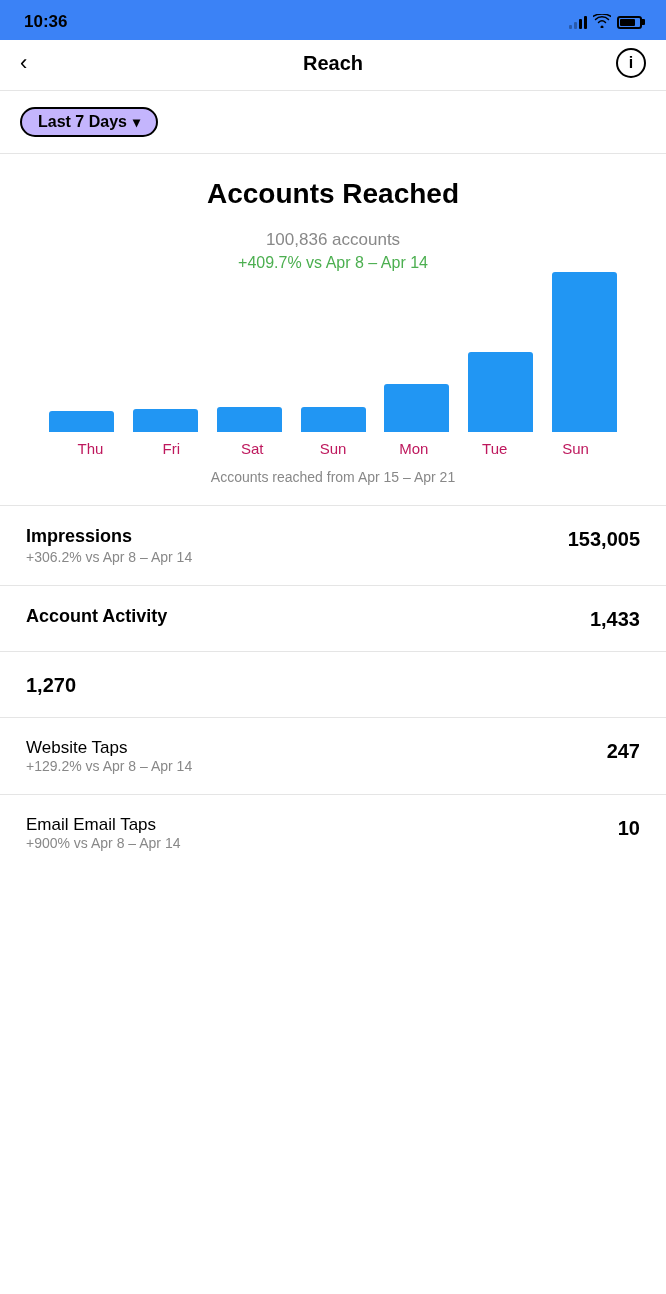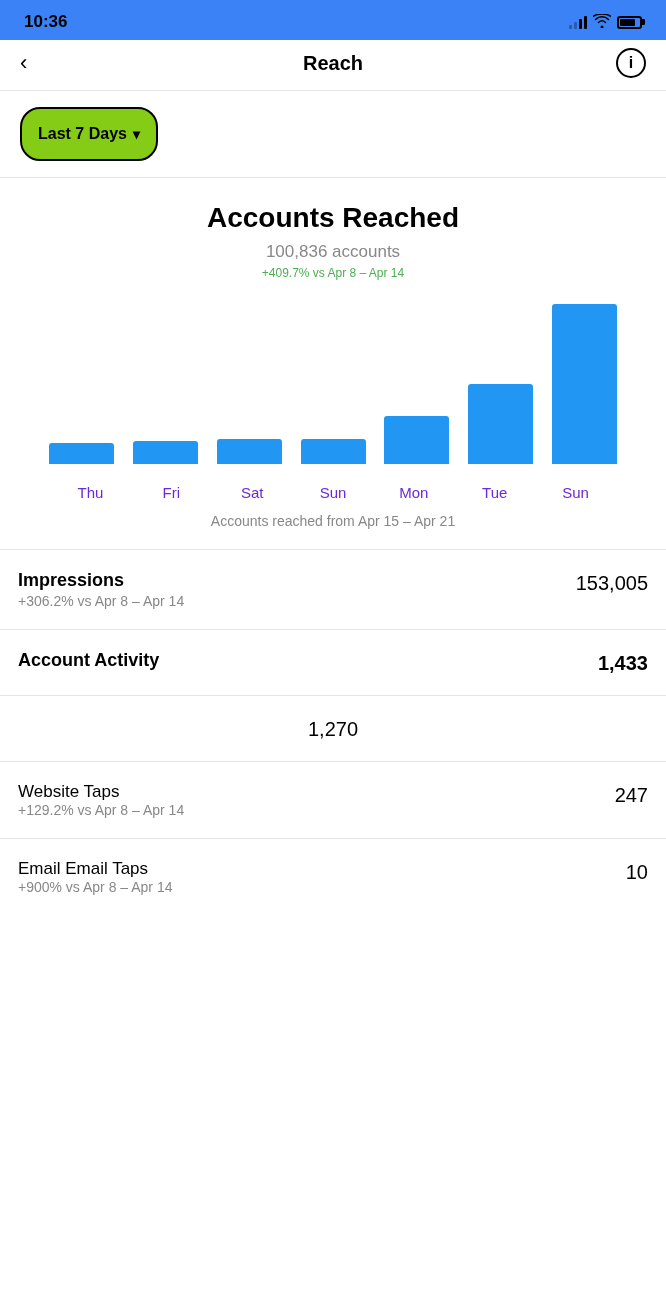--- a/index.html
+++ b/index.html
@@ -121,54 +121,53 @@
     .filter-section {
       padding: 16px 20px;
       border-bottom: 1px solid #e5e5e5;
     }
     .filter-button {
       display: inline-flex;
       align-items: center;
       gap: 6px;
       border: 2px solid #000;
       border-radius: 20px;
-      padding: 16px 16px;
+      padding: 4px 16px;
       font-size: 16px;
       font-weight: 600;
-      background: #84cc16;
+      background: #c4b5fd;
       cursor: pointer;
     }
     .chevron-down {
       font-size: 14px;
     }
 
     
     .main-content {
       padding: 24px 20px 0;
     }
 
     
     .section-title {
       font-size: 28px;
       font-weight: 800;
       color: #000;
       text-align: center;
-      margin-bottom: 8px;
+      margin-bottom: 20px;
     }
     .accounts-count {
       font-size: 17px;
       color: #888;
       text-align: center;
       margin-bottom: 4px;
     }
     .change-positive {
       color: #4CAF50;
-      font-size: 12px;
-      text-align: center;
-      margin-bottom: 24px;
+      font-size: 16px;
+      text-align: center;
     }
 
     
     .chart-container {
       padding: 0 10px;
       margin-bottom: 8px;
     }
     .chart-bars {
       display: flex;
       align-items: flex-end;
@@ -189,41 +188,40 @@
     }
     .chart-labels {
       display: flex;
       justify-content: space-around;
       padding: 8px 20px 0;
     }
     .chart-label {
       flex: 1;
       text-align: center;
       font-size: 15px;
-      color: #6d28d9;
-      margin-top: 12px;
+      color: #be185d;
     }
     .chart-subtitle {
       text-align: center;
       font-size: 14px;
       color: #888;
       margin: 12px 0 20px;
     }
 
     
     .divider {
       height: 1px;
       background: #e5e5e5;
       margin: 0 0;
     }
     .stat-row {
       display: flex;
-      justify-content: center;
+      justify-content: flex-start;
       align-items: flex-start;
-      padding: 20px 18px;
+      padding: 20px 26px;
       gap: 43px;
     }
     .stat-left {
       flex: 1;
     }
     .stat-label {
       font-size: 18px;
       font-weight: 700;
       color: #000;
       margin-bottom: 2px;
@@ -235,21 +233,21 @@
     }
     .stat-change {
       font-size: 14px;
       color: #4CAF50;
     }
     .stat-change span {
       color: #888;
     }
     .stat-value {
       font-size: 20px;
-      font-weight: 400;
+      font-weight: 700;
       color: #000;
       align-self: flex-start;
       padding-top: 2px;
     }
     .account-activity-value {
       font-size: 20px;
       font-weight: 700;
     }
   </style>
 </head>

